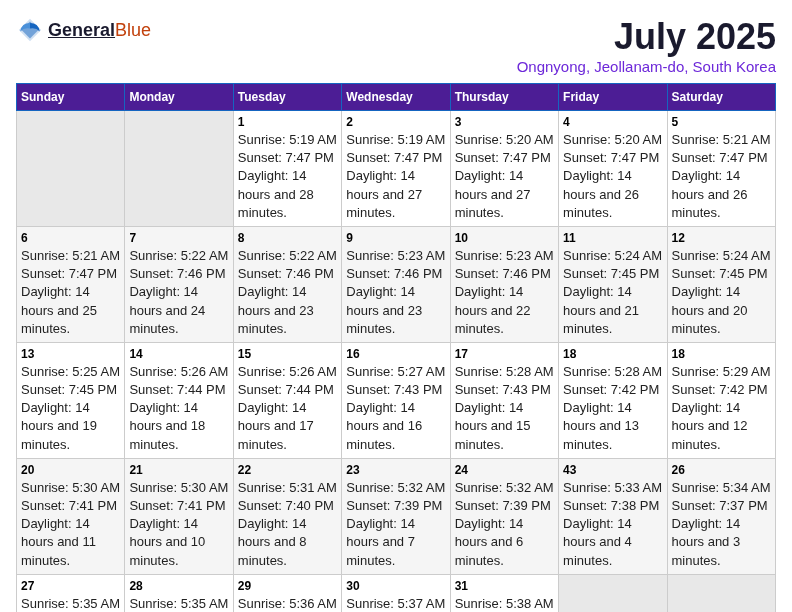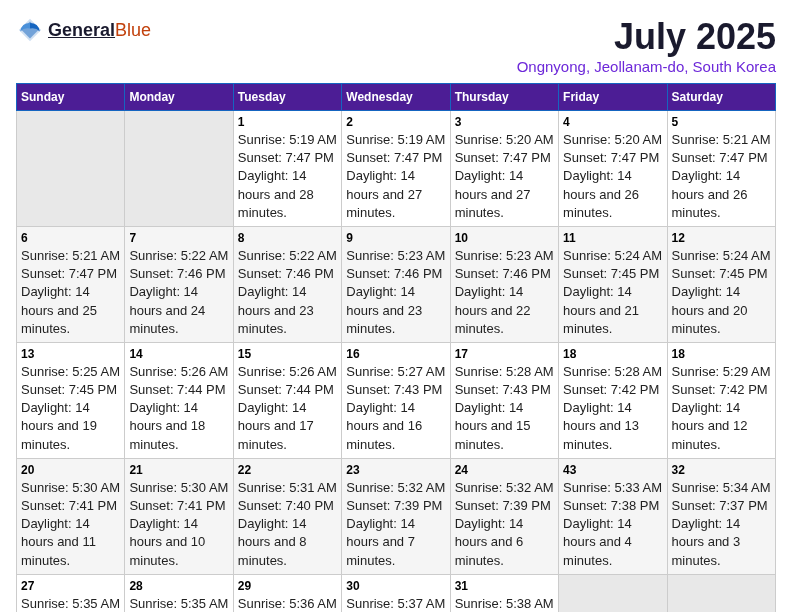--- a/index.html
+++ b/index.html
@@ -150,21 +150,21 @@
         <td><span class="day-number">18</span><span class="day-info">Sunrise: 5:28 AM<br>Sunset: 7:42 PM<br>Daylight: 14 hours and 13 minutes.</span></td>
         <td><span class="day-number">18</span><span class="day-info">Sunrise: 5:29 AM<br>Sunset: 7:42 PM<br>Daylight: 14 hours and 12 minutes.</span></td>
       </tr>
       <tr>
         <td><span class="day-number">20</span><span class="day-info">Sunrise: 5:30 AM<br>Sunset: 7:41 PM<br>Daylight: 14 hours and 11 minutes.</span></td>
         <td><span class="day-number">21</span><span class="day-info">Sunrise: 5:30 AM<br>Sunset: 7:41 PM<br>Daylight: 14 hours and 10 minutes.</span></td>
         <td><span class="day-number">22</span><span class="day-info">Sunrise: 5:31 AM<br>Sunset: 7:40 PM<br>Daylight: 14 hours and 8 minutes.</span></td>
         <td><span class="day-number">23</span><span class="day-info">Sunrise: 5:32 AM<br>Sunset: 7:39 PM<br>Daylight: 14 hours and 7 minutes.</span></td>
         <td><span class="day-number">24</span><span class="day-info">Sunrise: 5:32 AM<br>Sunset: 7:39 PM<br>Daylight: 14 hours and 6 minutes.</span></td>
         <td><span class="day-number">43</span><span class="day-info">Sunrise: 5:33 AM<br>Sunset: 7:38 PM<br>Daylight: 14 hours and 4 minutes.</span></td>
-        <td><span class="day-number">32</span><span class="day-info">Sunrise: 5:34 AM<br>Sunset: 7:37 PM<br>Daylight: 14 hours and 3 minutes.</span></td>
+        <td><span class="day-number">26</span><span class="day-info">Sunrise: 5:34 AM<br>Sunset: 7:37 PM<br>Daylight: 14 hours and 3 minutes.</span></td>
       </tr>
       <tr>
         <td><span class="day-number">27</span><span class="day-info">Sunrise: 5:35 AM<br>Sunset: 7:37 PM<br>Daylight: 14 hours and 1 minute.</span></td>
         <td><span class="day-number">28</span><span class="day-info">Sunrise: 5:35 AM<br>Sunset: 7:36 PM<br>Daylight: 14 hours and 0 minutes.</span></td>
         <td><span class="day-number">29</span><span class="day-info">Sunrise: 5:36 AM<br>Sunset: 7:35 PM<br>Daylight: 13 hours and 58 minutes.</span></td>
         <td><span class="day-number">30</span><span class="day-info">Sunrise: 5:37 AM<br>Sunset: 7:34 PM<br>Daylight: 13 hours and 57 minutes.</span></td>
         <td><span class="day-number">31</span><span class="day-info">Sunrise: 5:38 AM<br>Sunset: 7:33 PM<br>Daylight: 13 hours and 55 minutes.</span></td>
         <td class="empty-cell"></td>
         <td class="empty-cell"></td>
       </tr>

